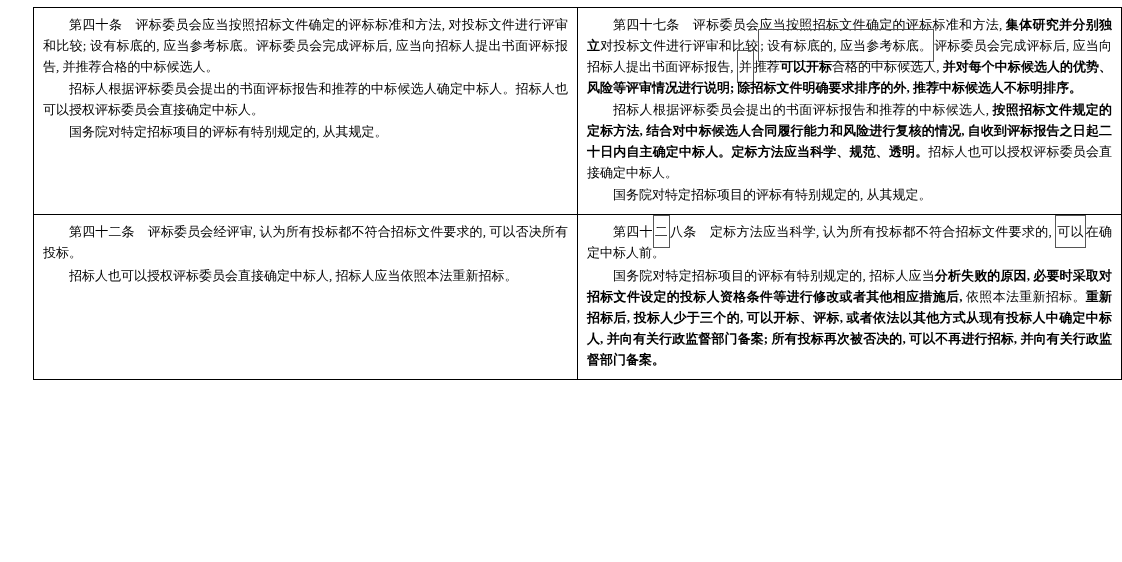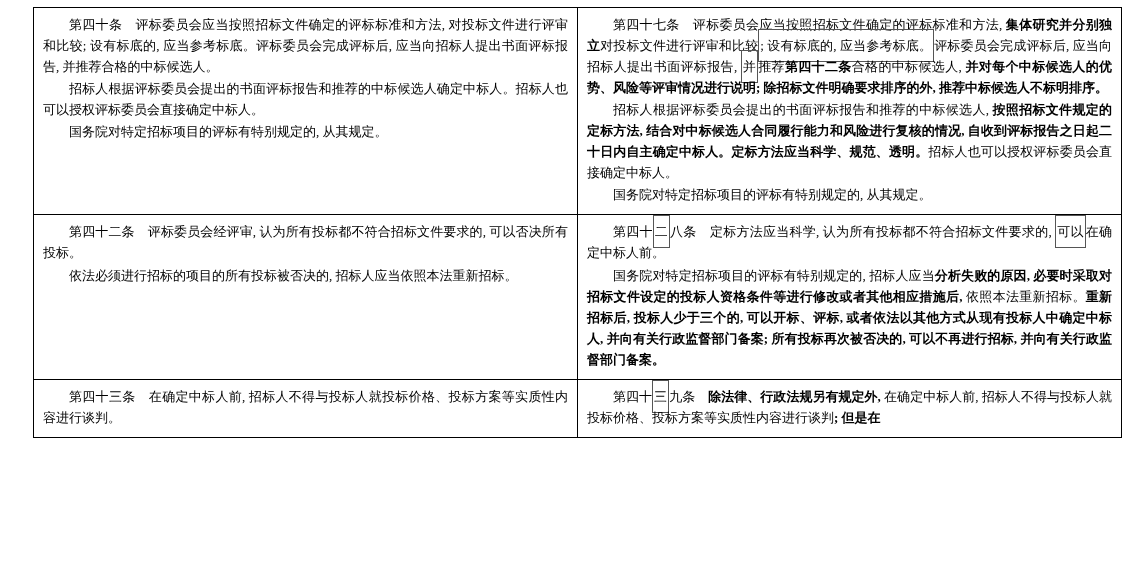--- a/index.html
+++ b/index.html
@@ -59,38 +59,30 @@
 <div class="page">
   <table class="doc">
     <tbody>
       <tr>
         <td class="left">
             <p class="para"><span>第四十条　评标委员会应当按照招标文件确定的评标标准和方法, 对投标文件进行评审和比较; 设有标底的, 应当参考标底。评标委员会完成评标后, 应当向招标人提出书面评标报告, 并推荐合格的中标候选人。</span></p>
             <p class="para"><span>招标人根据评标委员会提出的书面评标报告和推荐的中标候选人确定中标人。招标人也可以授权评标委员会直接确定中标人。</span></p>
             <p class="para"><span>国务院对特定招标项目的评标有特别规定的, 从其规定。</span></p>
           </td>
         <td class="right">
-            <p class="para"><span>第四十七条　评标委员会应当按照招标文件确定的评标标准和方法, </span><span class="b">集体研究并分别独立</span><span>对投标文件进行评审和比较</span><span class="boxed">; 设有标底的, 应当参考标底。</span><span>评标委员会完成评标后, 应当向招标人提出书面评标报告, </span><span class="boxed">并</span><span>推荐</span><span class="b">第四十二条</span><span>合格的中标候选人, </span><span class="b">并对每个中标候选人的优势、风险等评审情况进行说明; 除招标文件明确要求排序的外, 推荐中标候选人不标明排序。</span></p>
+            <p class="para"><span>第四十七条　评标委员会应当按照招标文件确定的评标标准和方法, </span><span class="b">集体研究并分别独立</span><span>对投标文件进行评审和比较</span><span class="boxed">; 设有标底的, 应当参考标底。</span><span>评标委员会完成评标后, 应当向招标人提出书面评标报告, </span><span class="boxed">并</span><span>推荐</span><span class="b">可以开标</span><span>合格的中标候选人, </span><span class="b">并对每个中标候选人的优势、风险等评审情况进行说明; 除招标文件明确要求排序的外, 推荐中标候选人不标明排序。</span></p>
             <p class="para"><span>招标人根据评标委员会提出的书面评标报告和推荐的中标候选人, </span><span class="b">按照招标文件规定的定标方法, 结合对中标候选人合同履行能力和风险进行复核的情况, 自收到评标报告之日起二十日内自主确定中标人。定标方法应当科学、规范、透明。</span><span>招标人也可以授权评标委员会直接确定中标人。</span></p>
             <p class="para"><span>国务院对特定招标项目的评标有特别规定的, 从其规定。</span></p>
           </td>
       </tr>
       <tr>
         <td class="left">
             <p class="para"><span>第四十二条　评标委员会经评审, 认为所有投标都不符合招标文件要求的, 可以否决所有投标。</span></p>
-            <p class="para"><span>依法必须进行招标的项目的所有投标被否决的, 招标人应当依照本法重新招标。</span></p>
+            <p class="para"><span>招标人也可以授权评标委员会直接确定中标人, 招标人应当依照本法重新招标。</span></p>
           </td>
         <td class="right">
             <p class="para"><span>第四十</span><span class="boxed">二</span><span>八条　定标方法应当科学, 认为所有投标都不符合招标文件要求的, </span><span class="boxed">可以</span><span>在确定中标人前。</span></p>
             <p class="para"><span>国务院对特定招标项目的评标有特别规定的, 招标人应当</span><span class="b">分析失败的原因, 必要时采取对招标文件设定的投标人资格条件等进行修改或者其他相应措施后, </span><span>依照本法重新招标。</span><span class="b">重新招标后, 投标人少于三个的, 可以开标、评标, 或者依法以其他方式从现有投标人中确定中标人, 并向有关行政监督部门备案; 所有投标再次被否决的, 可以不再进行招标, 并向有关行政监督部门备案。</span></p>
-          </td>
-      </tr>
-      <tr>
-        <td class="left">
-            <p class="para"><span>第四十三条　在确定中标人前, 招标人不得与投标人就投标价格、投标方案等实质性内容进行谈判。</span></p>
-          </td>
-        <td class="right">
-            <p class="para"><span>第四十</span><span class="boxed">三</span><span>九条　</span><span class="b">除法律、行政法规另有规定外, </span><span>在确定中标人前, 招标人不得与投标人就投标价格、投标方案等实质性内容进行谈判</span><span class="b">; 但是在</span></p>
           </td>
       </tr>
     </tbody>
   </table>
 </div>
 
 </body></html>

